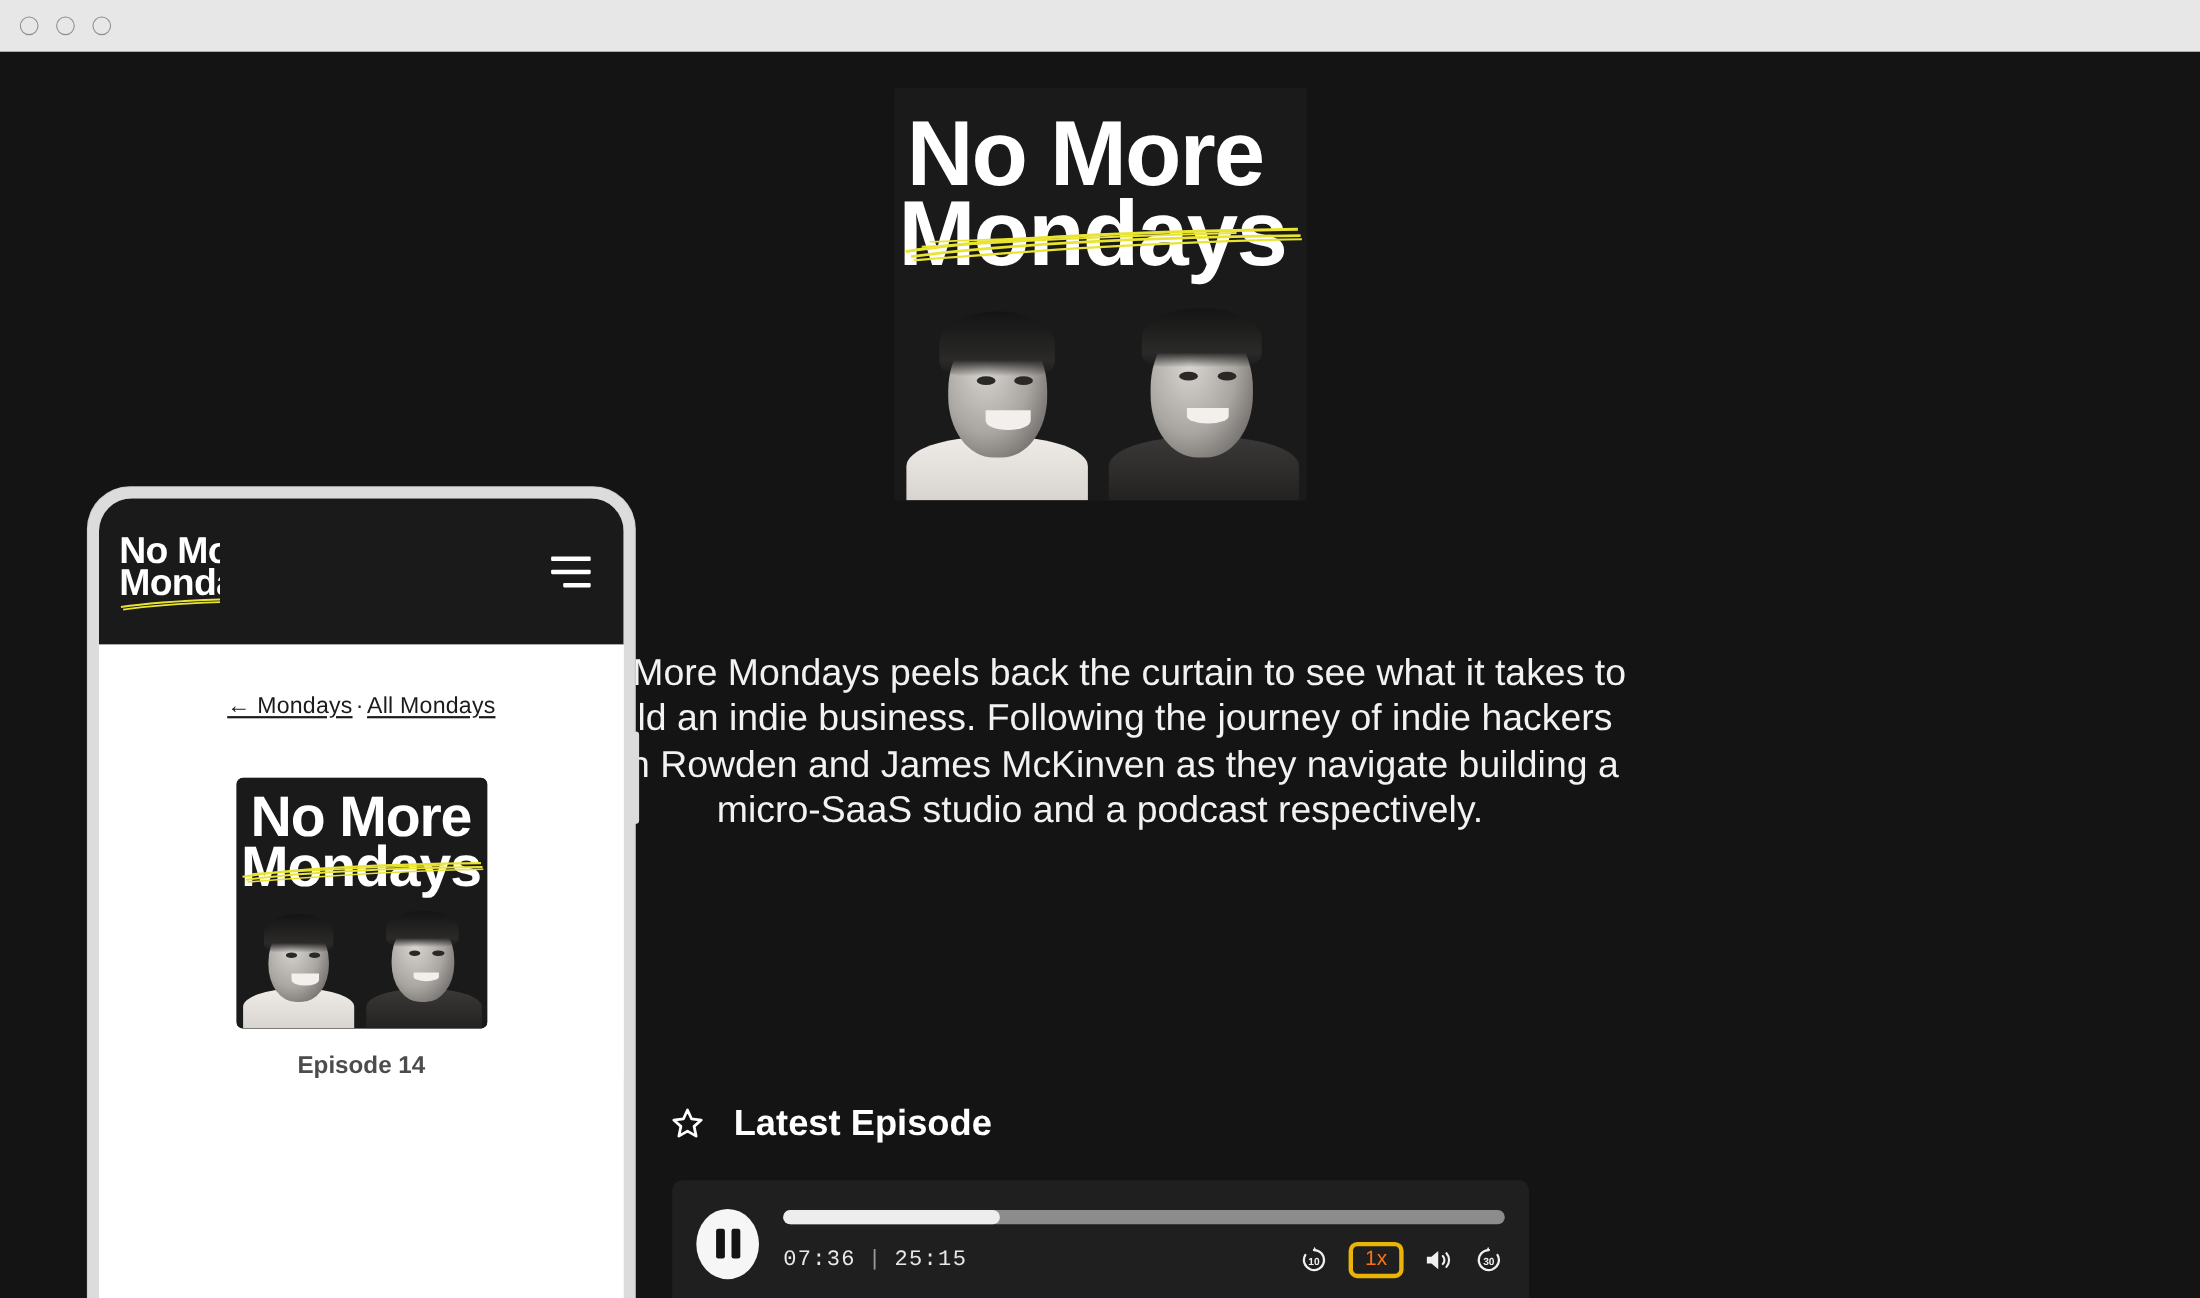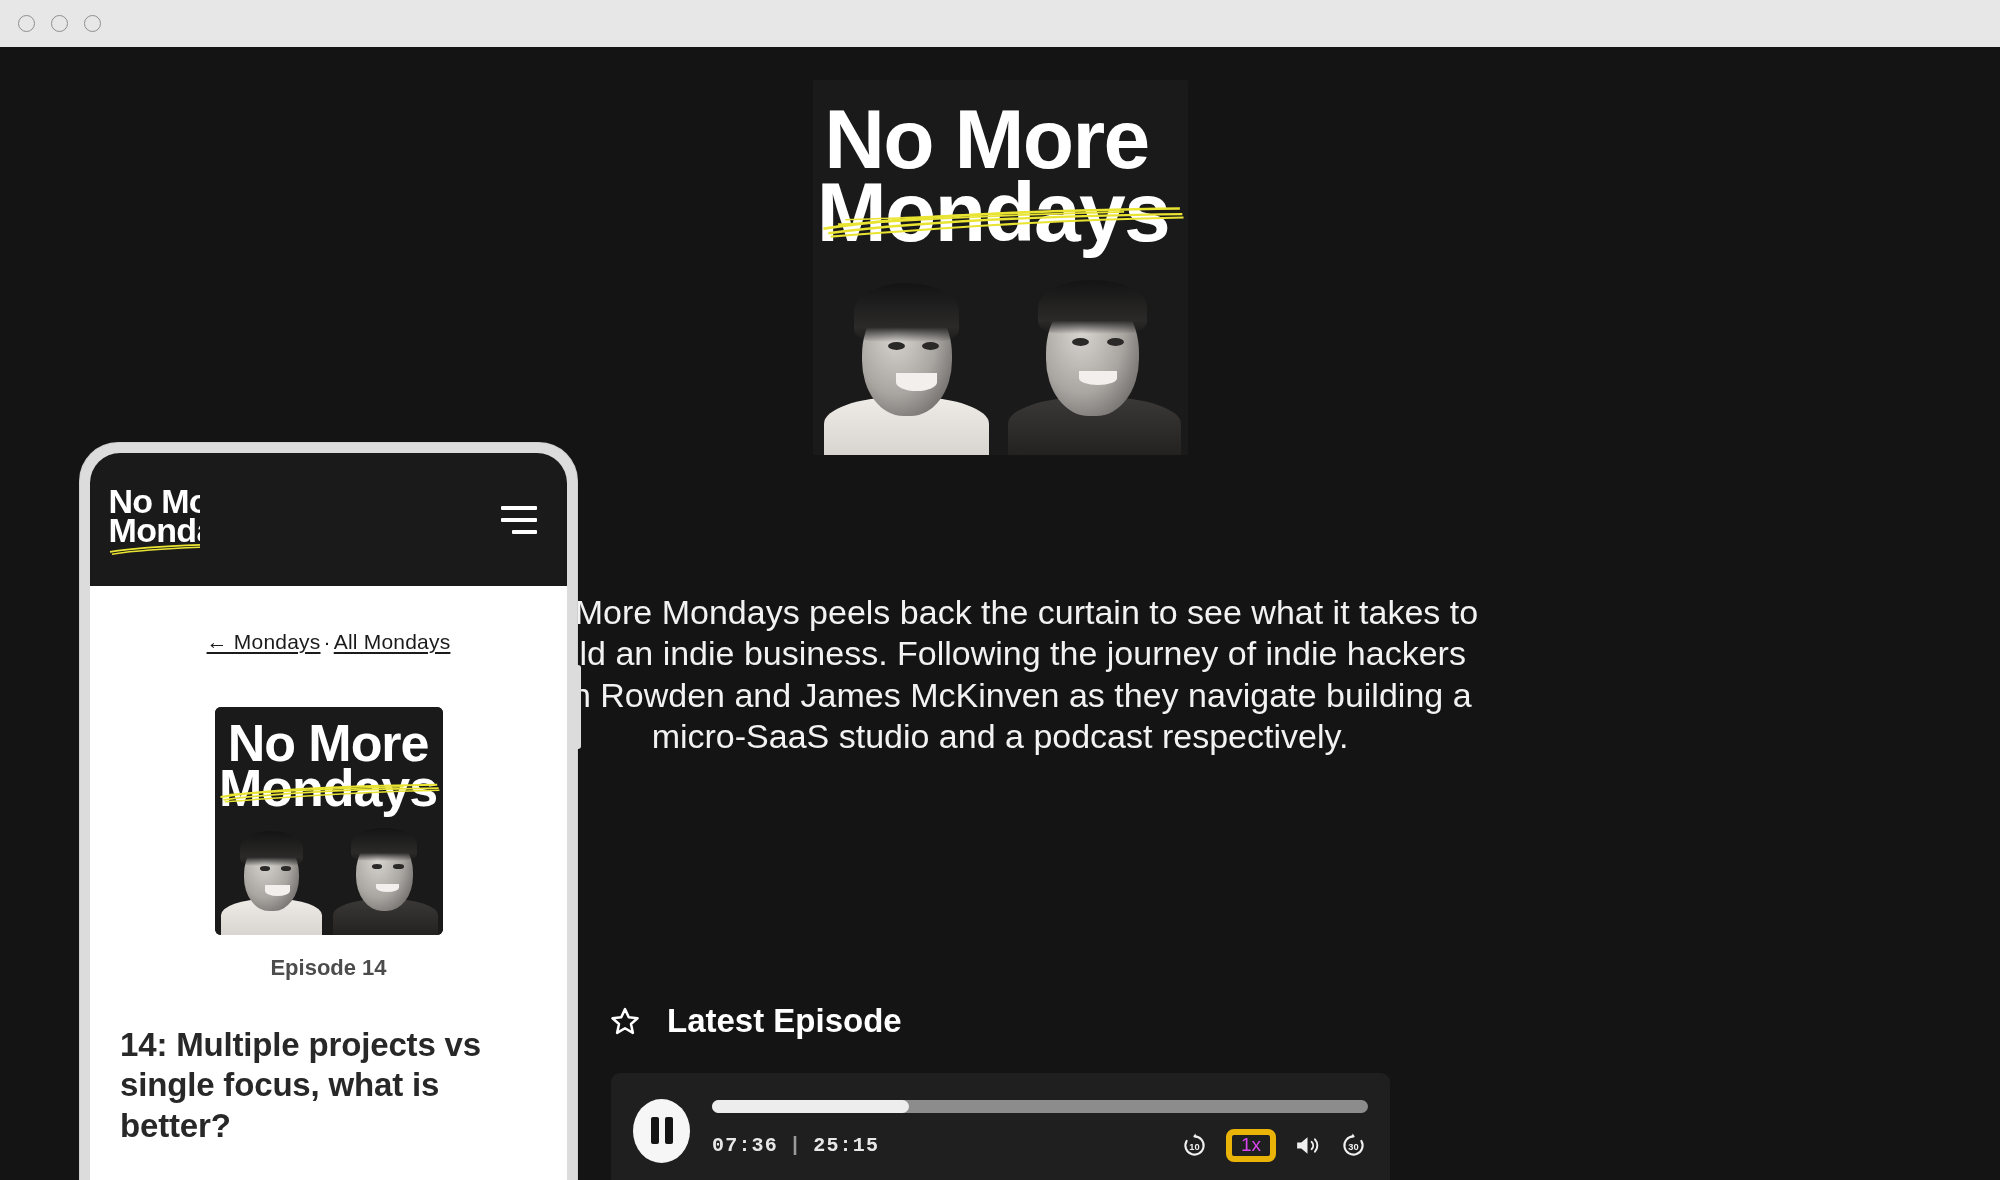--- a/index.html
+++ b/index.html
@@ -184,34 +184,33 @@
     justify-content: space-between;
   }
   .time-display {
     font-family: "Liberation Mono", "DejaVu Sans Mono", monospace;
     color: #e8e8e8;
     font-size: 20px;
     letter-spacing: 0.06em;
     display: flex;
     align-items: center;
     gap: 11px;
-    font-weight: bold;
   }
   .time-sep { color: #9a9a9a; }
   .player-controls {
     display: flex;
     align-items: center;
     gap: 17px;
   }
   .ctrl-icon { width: 29px; height: 29px; display: block; cursor: pointer; }
   .speed-btn {
     min-width: 50px; height: 33px;
-    border: 6px solid #eab308;
+    border: 4px solid #eab308;
     border-radius: 8px;
-    color: #d946ef;
+    color: #f97316;
     font-size: 19px;
     display: flex;
     align-items: center;
     justify-content: center;
     background: transparent;
     cursor: pointer;
     font-family: "Liberation Sans", sans-serif;
   }
 
   
@@ -490,18 +489,17 @@
               <div class="face-hair" style="left:20%;top:10%;width:58%;height:28%"></div>
               <div class="face-eye" style="left:38%;top:40%"></div>
               <div class="face-eye" style="left:57%;top:40%"></div>
               <div class="face-mouth" style="left:42%;top:57%;width:20%;height:7%"></div>
             </div>
           </div>
         </div>
 
         <div class="phone-ep-label">Episode 14</div>
 
-        <h1 class="phone-ep-title">14: Multiple projects vs single focus, what is better?</h1>
       </div>
     </div>
   </div>
 
 </div>
 
 </body></html>

